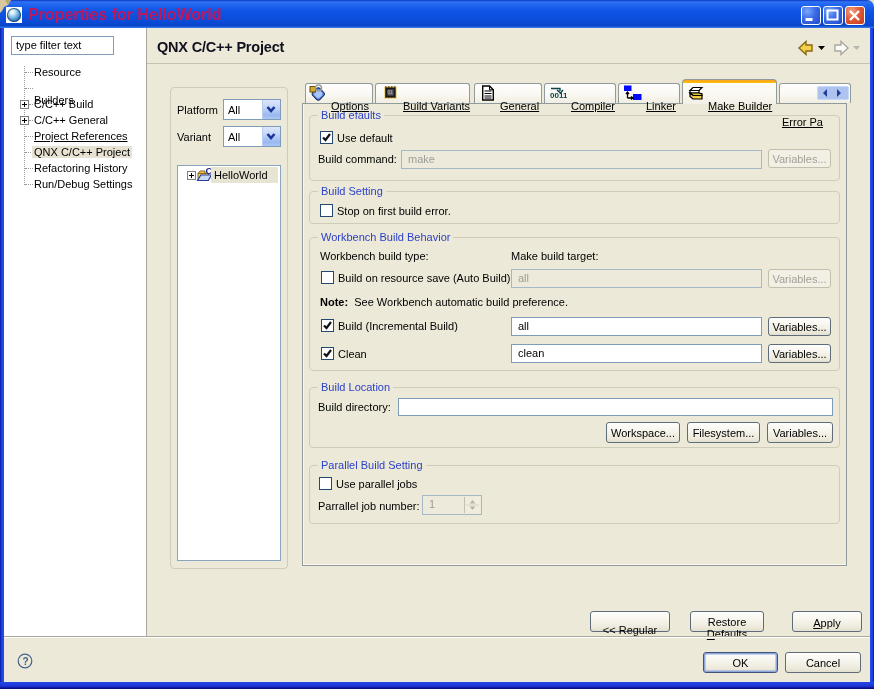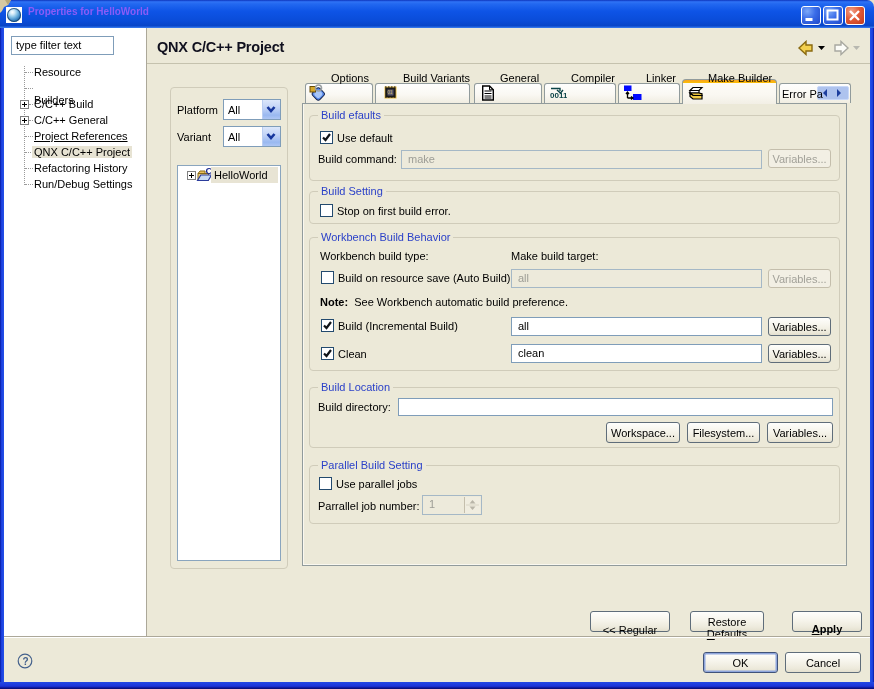--- a/index.html
+++ b/index.html
@@ -11,21 +11,21 @@
 #titlebar{left:0;top:0;width:874px;height:28px;border-radius:7px 7px 0 0;
   background:linear-gradient(180deg,#0C2DA8 0%,#1E56E4 3%,#2F73F4 7%,#2268F0 14%,#0E54E6 40%,#0A4CD8 75%,#0845C8 92%,#2E71E8 98%,#4A86EE 100%);}
 #borL{left:0;top:28px;width:4px;height:654px;background:linear-gradient(90deg,#0419A0,#1C41E0 40%,#2350E8);}
 #borR{left:870px;top:28px;width:4px;height:654px;background:linear-gradient(270deg,#0419A0,#1C41E0 40%,#2350E8);}
 #borB{left:0;top:682px;width:874px;height:7px;background:linear-gradient(180deg,#2348E4 0%,#1C34D8 60%,#0D1390 85%,#070C70 100%);}
 #client{left:4px;top:28px;width:866px;height:654px;background:#ECE9D8;}
 
 #ticon{left:6px;top:7px;width:16px;height:16px;background:#fff;}
 #tglobe{left:7px;top:8px;width:14px;height:14px;border-radius:50%;
   background:radial-gradient(circle at 38% 30%,#FFFFFF 0%,#CFE9F8 18%,#7FBDE4 40%,#3E86C2 62%,#1C5E96 82%,#0F3C66 100%);box-shadow:0 0 0 1px rgba(18,58,102,0.75) inset;}
-#ttext{left:28px;top:6px;color:#8b5cf6;font-size:10px;font-weight:bold;}
+#ttext{left:28px;top:6px;color:#be185d;font-size:16px;font-weight:bold;}
 .wbtn{top:6px;width:20px;height:19px;border:1px solid #fff;border-radius:3px;box-sizing:border-box;}
 #bmin{left:801px;background:radial-gradient(circle at 30% 25%,#7CA8F8 0%,#3A6CE8 45%,#1F48C8 100%);}
 #bmax{left:823px;background:radial-gradient(circle at 30% 25%,#7CA8F8 0%,#3A6CE8 45%,#1F48C8 100%);}
 #bclose{left:845px;background:radial-gradient(circle at 30% 25%,#F2A188 0%,#E25B38 45%,#C03A1C 100%);}
 
 #lpanel{left:4px;top:28px;width:142px;height:608px;background:#fff;}
 #vsep{left:146px;top:28px;width:1px;height:608px;background:#ACA899;}
 #filter{left:11px;top:36px;width:103px;height:19px;background:#fff;border:1px solid #7F9DB9;box-sizing:border-box;padding:2px 0 0 4px;color:#000;}
 .trow{left:34px;height:14px;white-space:nowrap;}
 .tsel{background:#E7E3D3;padding:0 2px;margin-left:-2px;}
@@ -44,21 +44,21 @@
 .cfield{position:absolute;left:4px;top:4px;color:#000;}
 .cbtn{position:absolute;right:0;top:0;bottom:0;width:17px;
   background:linear-gradient(180deg,#DCE7FB 0%,#C3D4F7 40%,#99B8F0 80%,#AEC6F4 100%);
   border-left:1px solid #B9CDF2;}
 #ptree{left:177px;top:165px;width:104px;height:396px;background:#fff;border:1px solid #8AA5BE;box-sizing:border-box;}
 
 #pane{left:302px;top:103px;width:545px;height:463px;border:1px solid #919B9C;background:#ECE9D8;box-sizing:border-box;
   box-shadow:inset 1px -1px 0 #FAF8F0;}
 .tab{top:83px;height:20px;border:1px solid #919B9C;border-bottom:none;border-radius:3px 3px 0 0;box-sizing:border-box;
   background:linear-gradient(180deg,#FEFEFD 0%,#FAF8F3 55%,#F0EDE1 100%);white-space:nowrap;overflow:hidden;}
-.tbx{top:72px;z-index:7;white-space:nowrap;}
+.tbx{top:100px;z-index:7;white-space:nowrap;text-decoration:underline;}
 .tic{z-index:7;}
 #tabactive{left:682px;top:79px;width:95px;height:25px;border:1px solid #919B9C;border-bottom:none;border-radius:4px 4px 0 0;box-sizing:border-box;
   background:linear-gradient(180deg,#F7A123 0%,#FBC102 3px,#FDFBF6 3px,#FAF8F2 60%,#F2EFE5 100%);z-index:5;}
 #tscroll{left:817px;top:86px;width:32px;height:14px;background:#AEC3EE;border:1px solid #C8D8F8;border-radius:2px;box-sizing:border-box;z-index:6;}
 
 .cb{width:13px;height:13px;background:#fff;border:1px solid #234A6E;box-sizing:border-box;}
 .fld{background:#fff;border:1px solid #7F9DB9;box-sizing:border-box;padding:2px 0 0 6px;}
 .dfld{background:#EDEADB;border:1px solid #A5B8C6;box-sizing:border-box;padding:2px 0 0 6px;color:#9D9D96;}
 .btn{background:linear-gradient(180deg,#FEFEFC 0%,#F6F4EB 45%,#EDEADC 80%,#E4E0CF 100%);
   border:1px solid #5F6D7A;border-radius:3px;box-sizing:border-box;text-align:center;padding-top:3px;}
@@ -264,20 +264,20 @@
 <span style="position:absolute;right:1px;top:1px;width:15px;height:16px;background:#F0EDE0;border-left:1px solid #C4BEAC;">
 <svg width="15" height="16">
         <path d="M7.5,3 L10.5,6.5 L4.5,6.5 Z" fill="#B8B5A8"></path>
         <path d="M7.5,13 L10.5,9.5 L4.5,9.5 Z" fill="#B8B5A8"></path>
         <line x1="1" y1="8" x2="14" y2="8" stroke="#D8D4C4"></line>
       </svg></span>
 </div>
 
 <div class="abs btn" style="left:590px;top:611px;width:80px;height:21px;padding-top:12px;">&lt;&lt; Regular</div>
 <div class="abs btn" style="left:690px;top:611px;width:74px;height:21px;padding-top:4px;">Restore <span style="text-decoration:underline">D</span>efaults</div>
-<div class="abs btn" style="left:792px;top:611px;width:70px;height:21px;padding-top:11px;font-weight:bold;"><span style="text-decoration:underline">A</span>pply</div>
+<div class="abs btn" style="left:792px;top:611px;width:70px;height:21px;padding-top:5px;"><span style="text-decoration:underline">A</span>pply</div>
 <div class="abs" id="botsep"></div>
 <svg class="abs" style="left:17px;top:653px;" width="17" height="17">
 <circle cx="8" cy="8" r="6.8" fill="none" stroke="#44618C" stroke-width="1.2"></circle>
 <text x="5.4" y="11.5" font-size="10" font-weight="bold" fill="#44618C">?</text>
 </svg>
 <div class="abs btn" style="left:703px;top:652px;width:75px;height:21px;padding-top:4px;border:1px solid #40537A;box-shadow:0 0 0 1.5px #8FA6DC inset;">OK</div>
 <div class="abs btn" style="left:785px;top:652px;width:76px;height:21px;padding-top:4px;">Cancel</div>
 
 </body></html>

